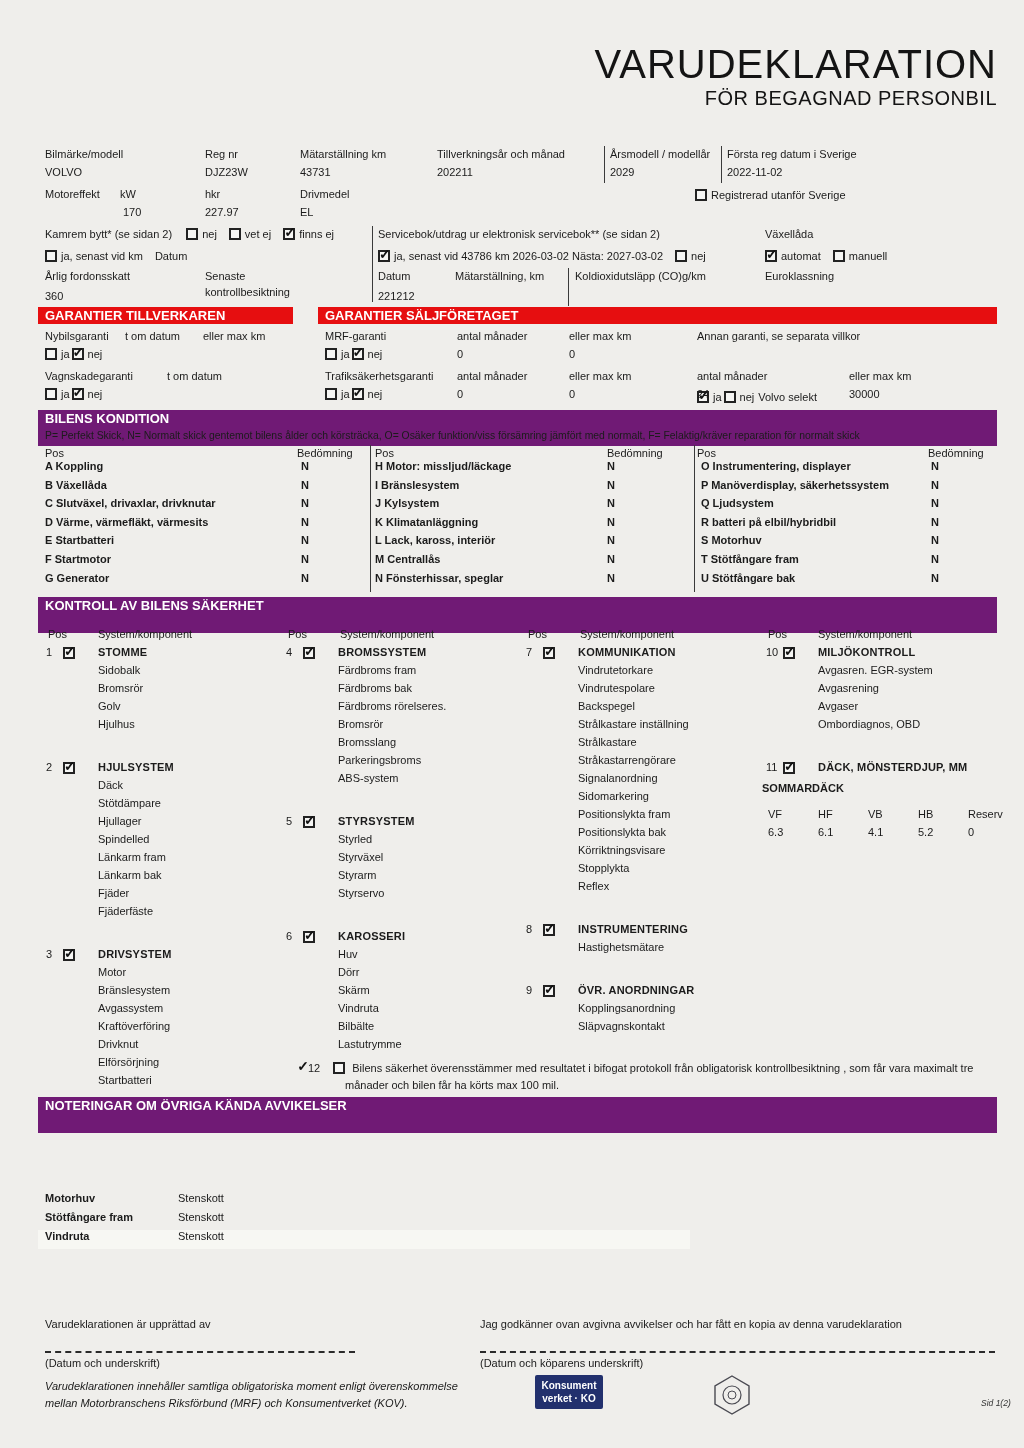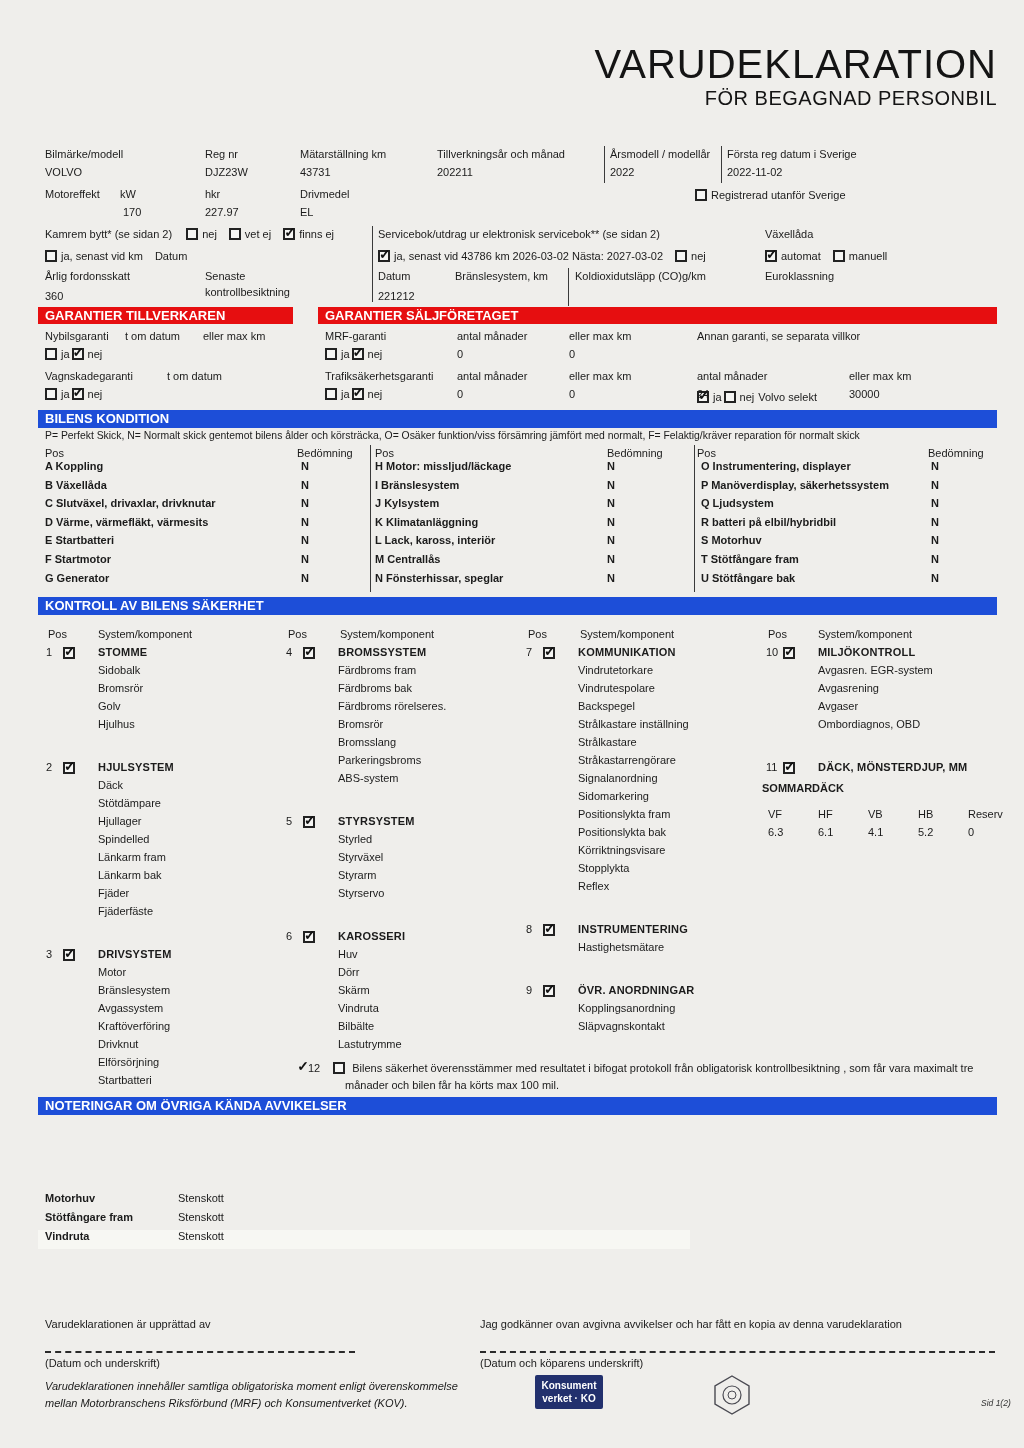--- a/index.html
+++ b/index.html
@@ -6,21 +6,21 @@
   html,body { background:#ffffff; }
   .page { position:relative; width:1024px; height:1448px; background:#efeeeb;
           font-family:"Liberation Sans", sans-serif; font-size:11px; color:#1b1b1b; overflow:hidden; }
   .abs { position:absolute; white-space:nowrap; }
   .title-block { text-align:right; }
   .main-title { font-size:40px; letter-spacing:1px; color:#141414; }
   .sub-title  { font-size:20px; letter-spacing:0.5px; color:#141414; margin-top:0px; }
   .bar { position:absolute; height:17px; line-height:17px; color:#fff; font-weight:bold;
          font-size:13px; padding-left:7px; white-space:nowrap; }
   .bar.red  { background:#e60e10; }
-  .bar.blue { background:#1d4ed8; height:18px; line-height:18px; }
+  .bar.blue { background:#701a75; height:36px; line-height:18px; }
   .vline { position:absolute; width:1px; background:#3a3a3a; }
   .cb { display:inline-block; width:12px; height:12px; border:2px solid #222; position:relative;
         vertical-align:-2px; background:rgba(255,255,255,0.45); }
   .cb.checked::after { content:"✓"; position:absolute; left:-1px; top:-6px; font-size:14px;
         font-weight:bold; color:#111; }
   .ckl { margin-left:4px; margin-right:12px; }
   .legend { font-size:10.4px; }
   
   .kcol { position:absolute; top:460px; }
   .krow { position:relative; height:18.6px; }
@@ -75,21 +75,21 @@
 
   <div class="abs" style="left:45px; top:148px;">Bilmärke/modell</div>
   <div class="abs" style="left:45px; top:166px;">VOLVO</div>
   <div class="abs" style="left:205px; top:148px;">Reg nr</div>
   <div class="abs" style="left:205px; top:166px;">DJZ23W</div>
   <div class="abs" style="left:300px; top:148px;">Mätarställning km</div>
   <div class="abs" style="left:300px; top:166px;">43731</div>
   <div class="abs" style="left:437px; top:148px;">Tillverkningsår och månad</div>
   <div class="abs" style="left:437px; top:166px;">202211</div>
   <div class="abs" style="left:610px; top:148px;">Årsmodell / modellår</div>
-  <div class="abs" style="left:610px; top:166px;">2022</div>
+  <div class="abs" style="left:610px; top:166px;">2029</div>
   <div class="abs" style="left:727px; top:148px;">Första reg datum i Sverige</div>
   <div class="abs" style="left:727px; top:166px;">2022-11-02</div>
   <div class="vline" style="left:604px; top:146px; height:37px;"></div>
   <div class="vline" style="left:721px; top:146px; height:37px;"></div>
 
   <div class="abs" style="left:45px; top:188px;">Motoreffekt</div>
   <div class="abs" style="left:120px; top:188px;">kW</div>
   <div class="abs" style="left:123px; top:206px;">170</div>
   <div class="abs" style="left:205px; top:188px;">hkr</div>
   <div class="abs" style="left:205px; top:206px;">227.97</div>
@@ -117,21 +117,21 @@
   <div class="abs" style="left:765px; top:250px;">
     <span class="cb checked"></span><span class="ckl">automat</span><span class="cb"></span><span class="ckl">manuell</span>
   </div>
 
   <div class="abs" style="left:45px; top:270px;">Årlig fordonsskatt</div>
   <div class="abs" style="left:45px; top:290px;">360</div>
   <div class="abs" style="left:205px; top:270px;">Senaste</div>
   <div class="abs" style="left:205px; top:286px;">kontrollbesiktning</div>
   <div class="abs" style="left:378px; top:270px;">Datum</div>
   <div class="abs" style="left:378px; top:290px;">221212</div>
-  <div class="abs" style="left:455px; top:270px;">Bränslesystem, km</div>
+  <div class="abs" style="left:455px; top:270px;">Mätarställning, km</div>
   <div class="vline" style="left:568px; top:268px; height:38px;"></div>
   <div class="abs" style="left:575px; top:270px;">Koldioxidutsläpp (CO)g/km</div>
   <div class="abs" style="left:765px; top:270px;">Euroklassning</div>
 
   <div class="bar red" style="left:38px; top:307px; width:255px;">GARANTIER TILLVERKAREN</div>
   <div class="bar red" style="left:318px; top:307px; width:679px;">GARANTIER SÄLJFÖRETAGET</div>
 
   <div class="abs" style="left:45px; top:330px;">Nybilsgaranti</div>
   <div class="abs" style="left:125px; top:330px;">t om datum</div>
   <div class="abs" style="left:203px; top:330px;">eller max km</div>

